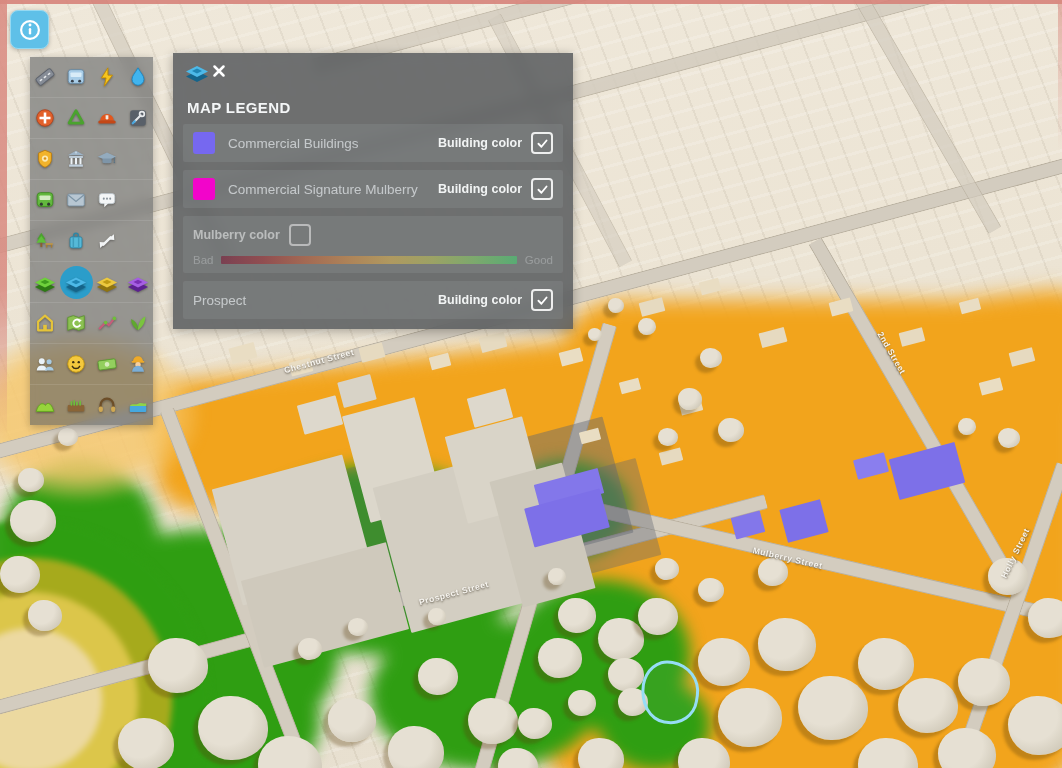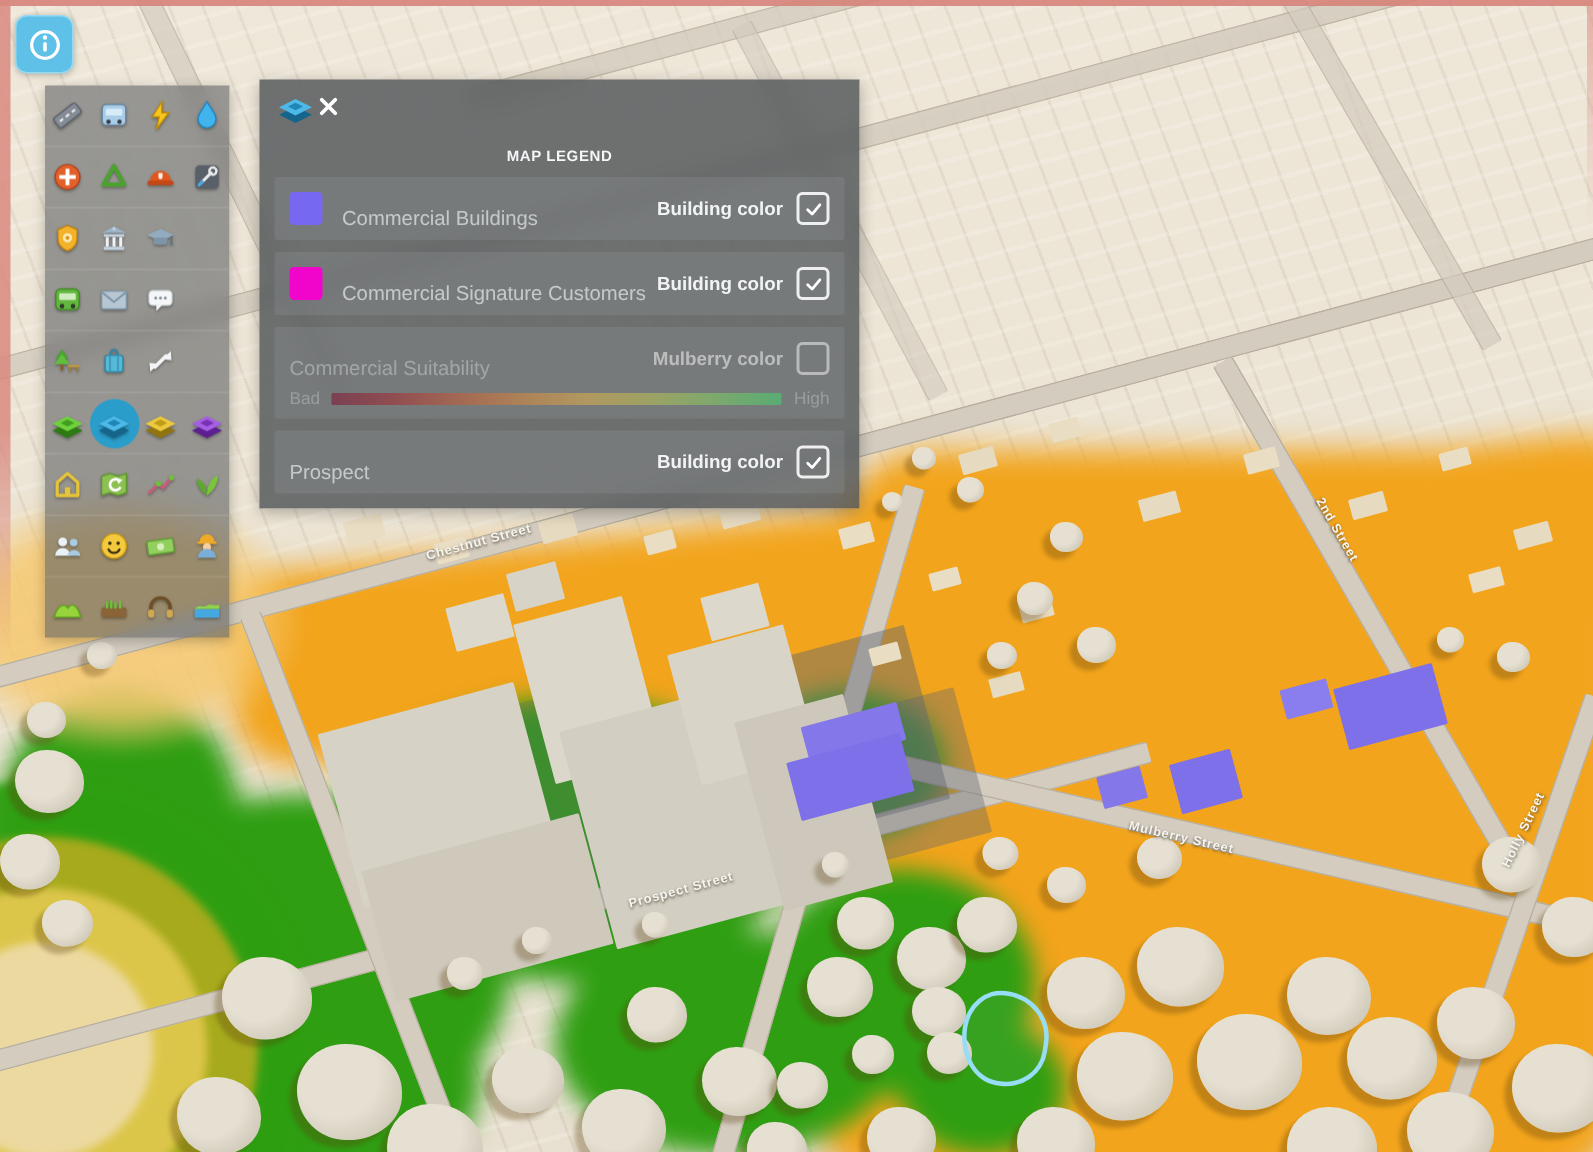--- a/index.html
+++ b/index.html
@@ -59,25 +59,25 @@
   .sb-btn svg{width:22px;height:22px;position:relative;z-index:1;filter:drop-shadow(0 1px 1px rgba(0,0,0,.35));}
   .sb-btn.selected::before{content:"";position:absolute;width:33px;height:33px;border-radius:50%;background:#2b9dca;}
 
   
   .panel{position:absolute;left:173px;top:53px;width:400px;background:rgba(78,81,85,.80);
     backdrop-filter:blur(6px);box-shadow:0 2px 10px rgba(0,0,0,.3);color:#eef1f2;}
   .panel-header{display:flex;align-items:center;height:36px;padding:0 12px;}
   .panel-header .zicon{width:24px;height:24px;}
   .panel-title{flex:1;text-align:center;font-size:14px;font-weight:bold;letter-spacing:.8px;color:#46c8f2;}
   .close-btn{width:20px;height:20px;cursor:pointer;display:flex;align-items:center;justify-content:center;}
-  .legend-heading{font-size:10px;font-weight:bold;letter-spacing:.4px;padding:10px 14px 8px;color:#f4f6f7;text-align:center;}
+  .legend-heading{font-size:15px;font-weight:bold;letter-spacing:.4px;padding:10px 14px 8px;color:#f4f6f7;}
   .legend-row{margin:0 10px 8px;background:rgba(175,180,185,.15);border-radius:2px;padding:7px 10px;}
   .lr-line{display:flex;align-items:center;min-height:24px;}
   .swatch{width:22px;height:22px;border-radius:3px;margin-right:13px;flex:0 0 auto;}
-  .lr-label{flex:1;font-size:13.5px;color:rgba(234,239,241,.68);margin-top:13px;}
+  .lr-label{flex:1;font-size:13.5px;color:rgba(234,239,241,.68);}
   .lr-mode{font-size:12.5px;font-weight:bold;color:rgba(250,252,252,.94);margin-right:9px;}
   .checkbox{width:18px;height:18px;border:2px solid rgba(255,255,255,.88);border-radius:4px;
     display:flex;align-items:center;justify-content:center;cursor:pointer;flex:0 0 auto;}
   .checkbox svg{width:13px;height:13px;visibility:hidden;}
   .checkbox.checked svg{visibility:visible;}
   .gradient-line{display:flex;align-items:center;margin-top:7px;}
   .grad-end{font-size:11.5px;color:rgba(234,239,241,.55);flex:0 0 auto;}
   .grad-bar{flex:1;height:8px;margin:0 8px;border-radius:1px;}
   .legend-row.dim .lr-label,.legend-row.dim .lr-mode,.legend-row.dim .checkbox,
   .legend-row.dim .grad-end,.legend-row.dim .grad-bar{opacity:.55;}
@@ -522,44 +522,43 @@
             <svg viewBox="0 0 24 24">
               <path d="M4.5 12.5 10 18 19.5 6.5" fill="none" stroke="#fff" stroke-width="3.4" stroke-linecap="round" stroke-linejoin="round"></path>
             </svg>
           </span>
       </div>
     </div>
 
     <div class="legend-row">
       <div class="lr-line">
         <span class="swatch" style="background: rgb(242, 5, 202);"></span>
-        <span class="lr-label">Commercial Signature Customers</span>
+        <span class="lr-label">Commercial Signature Mulberry</span>
         <span class="lr-mode">Building color</span>
         <span class="checkbox checked">
             <svg viewBox="0 0 24 24">
               <path d="M4.5 12.5 10 18 19.5 6.5" fill="none" stroke="#fff" stroke-width="3.4" stroke-linecap="round" stroke-linejoin="round"></path>
             </svg>
           </span>
       </div>
     </div>
 
     <div class="legend-row dim">
       <div class="lr-line">
-        <span class="lr-label">Commercial Suitability</span>
         <span class="lr-mode">Mulberry color</span>
         <span class="checkbox">
             <svg viewBox="0 0 24 24">
               <path d="M4.5 12.5 10 18 19.5 6.5" fill="none" stroke="#fff" stroke-width="3.4" stroke-linecap="round" stroke-linejoin="round"></path>
             </svg>
           </span>
       </div>
       <div class="gradient-line">
         <span class="grad-end">Bad</span>
         <span class="grad-bar" style="background: linear-gradient(90deg, rgb(125, 17, 48), rgb(165, 42, 46), rgb(198, 92, 51), rgb(217, 138, 60), rgb(221, 178, 74), rgb(185, 195, 83), rgb(127, 207, 98), rgb(63, 211, 110));"></span>
-        <span class="grad-end">High</span>
+        <span class="grad-end">Good</span>
       </div>
     </div>
 
     <div class="legend-row" style="margin-bottom:10px;">
       <div class="lr-line">
         <span class="lr-label">Prospect</span>
         <span class="lr-mode">Building color</span>
         <span class="checkbox checked">
             <svg viewBox="0 0 24 24">
               <path d="M4.5 12.5 10 18 19.5 6.5" fill="none" stroke="#fff" stroke-width="3.4" stroke-linecap="round" stroke-linejoin="round"></path>

